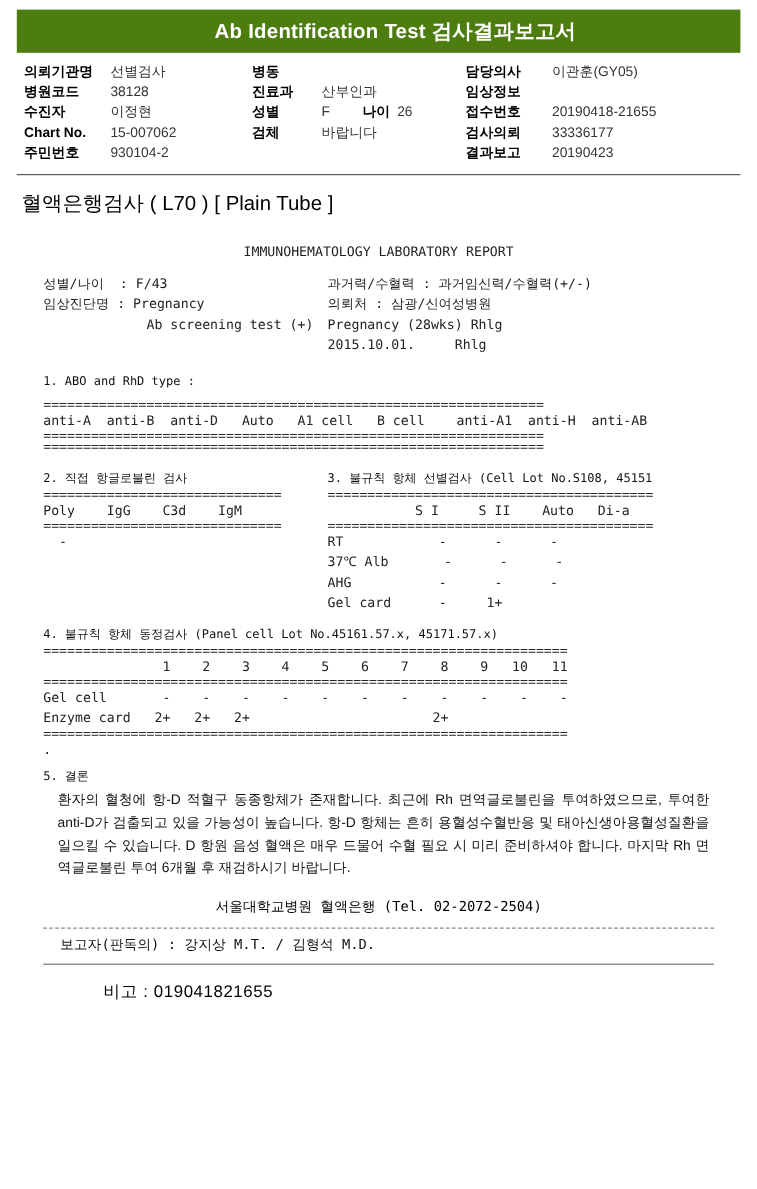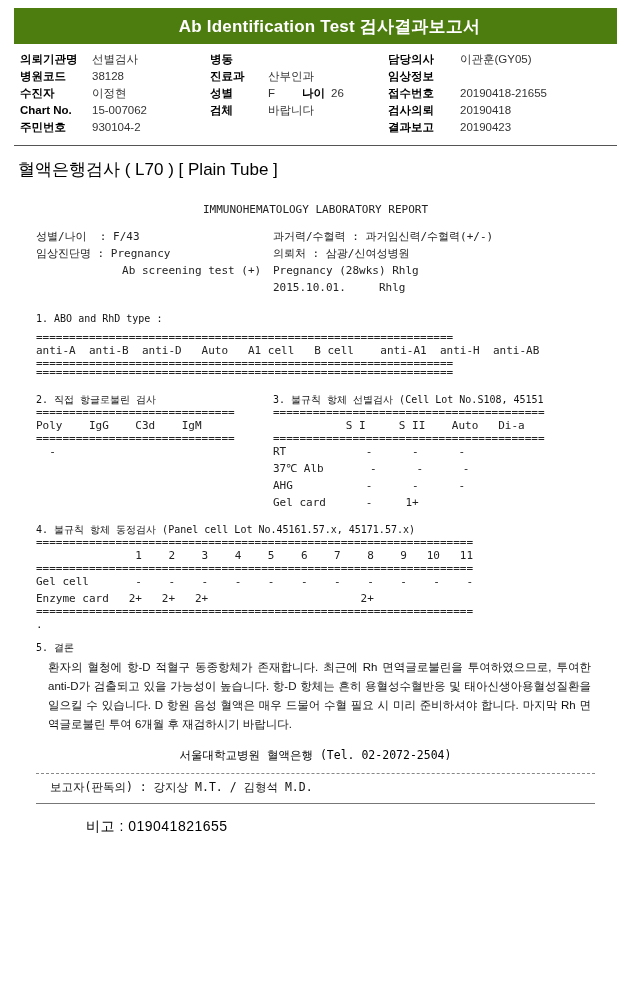--- a/index.html
+++ b/index.html
@@ -188,21 +188,21 @@
       <span class="av">26</span>
     </div>
     <div class="k">접수번호</div>
     <div class="v">20190418-21655</div>
 
     <div class="k">Chart No.</div>
     <div class="v">15-007062</div>
     <div class="k">검체</div>
     <div class="v">바랍니다</div>
     <div class="k">검사의뢰</div>
-    <div class="v">20190418</div>
+    <div class="v">33336177</div>
 
     <div class="k">주민번호</div>
     <div class="v">930104-2</div>
     <div class="spacer"></div>
     <div class="spacer"></div>
     <div class="k">결과보고</div>
     <div class="v">20190423</div>
   </div>
 
   <hr class="hr-thick">

